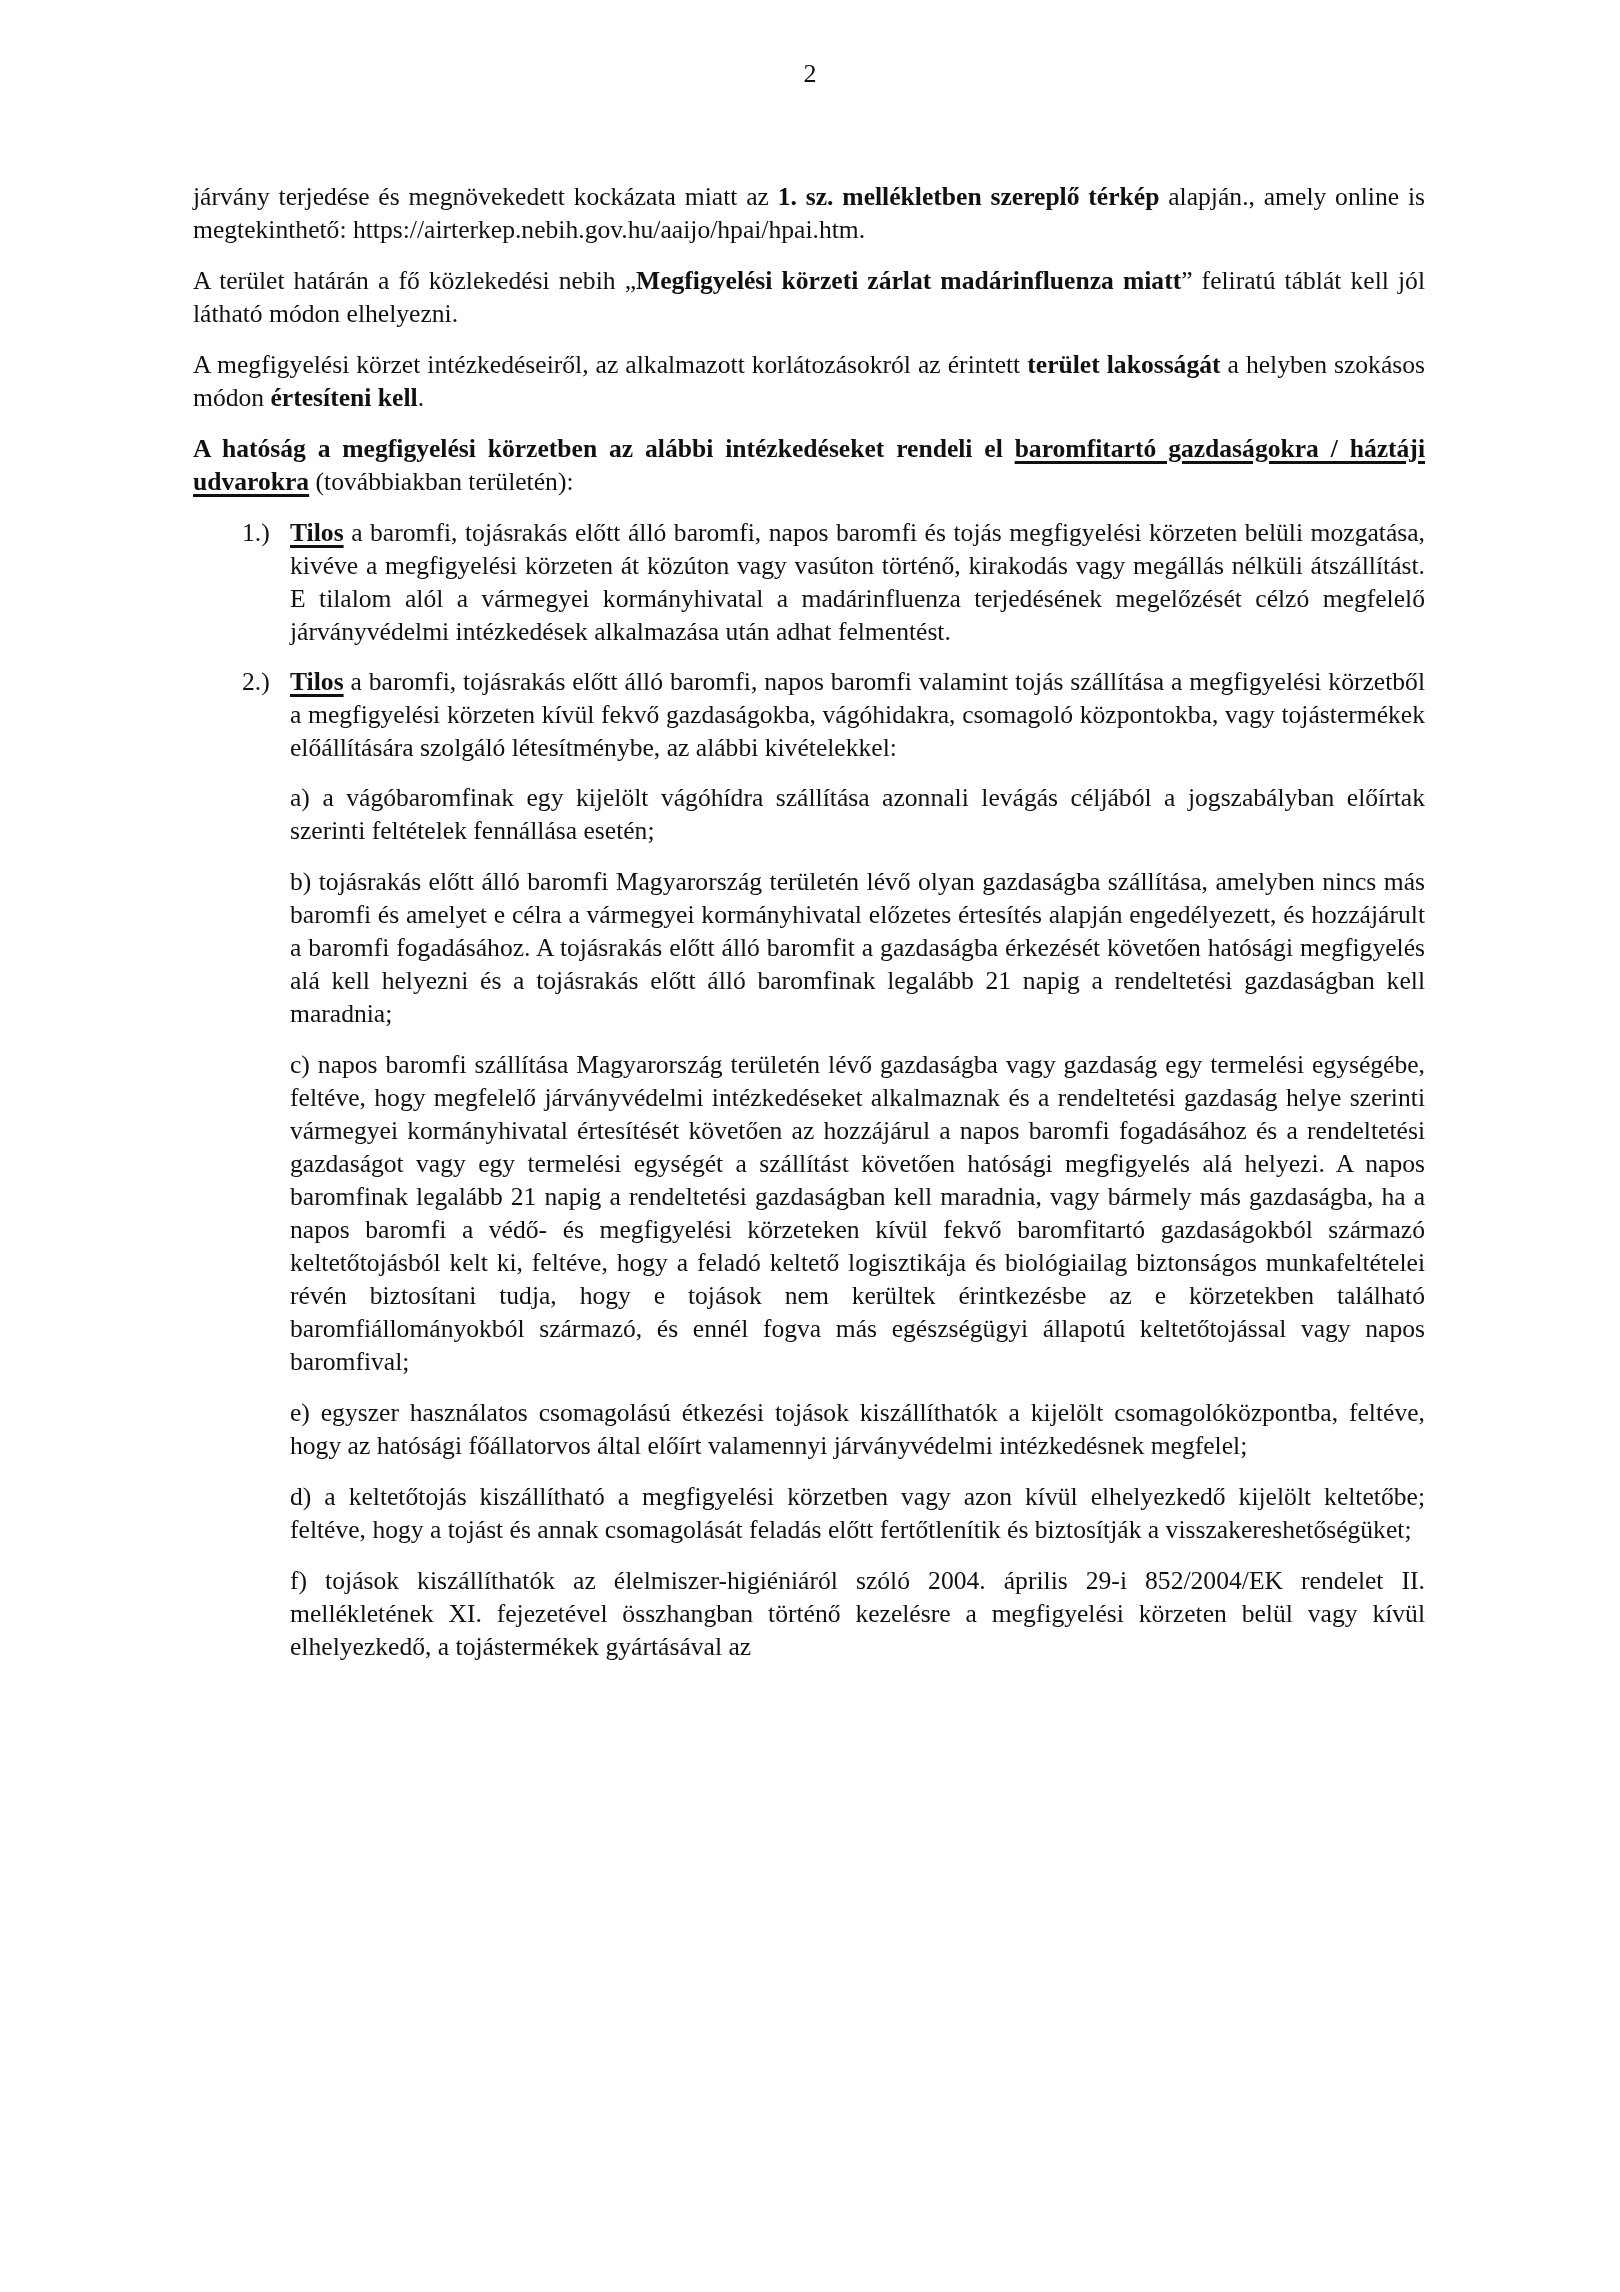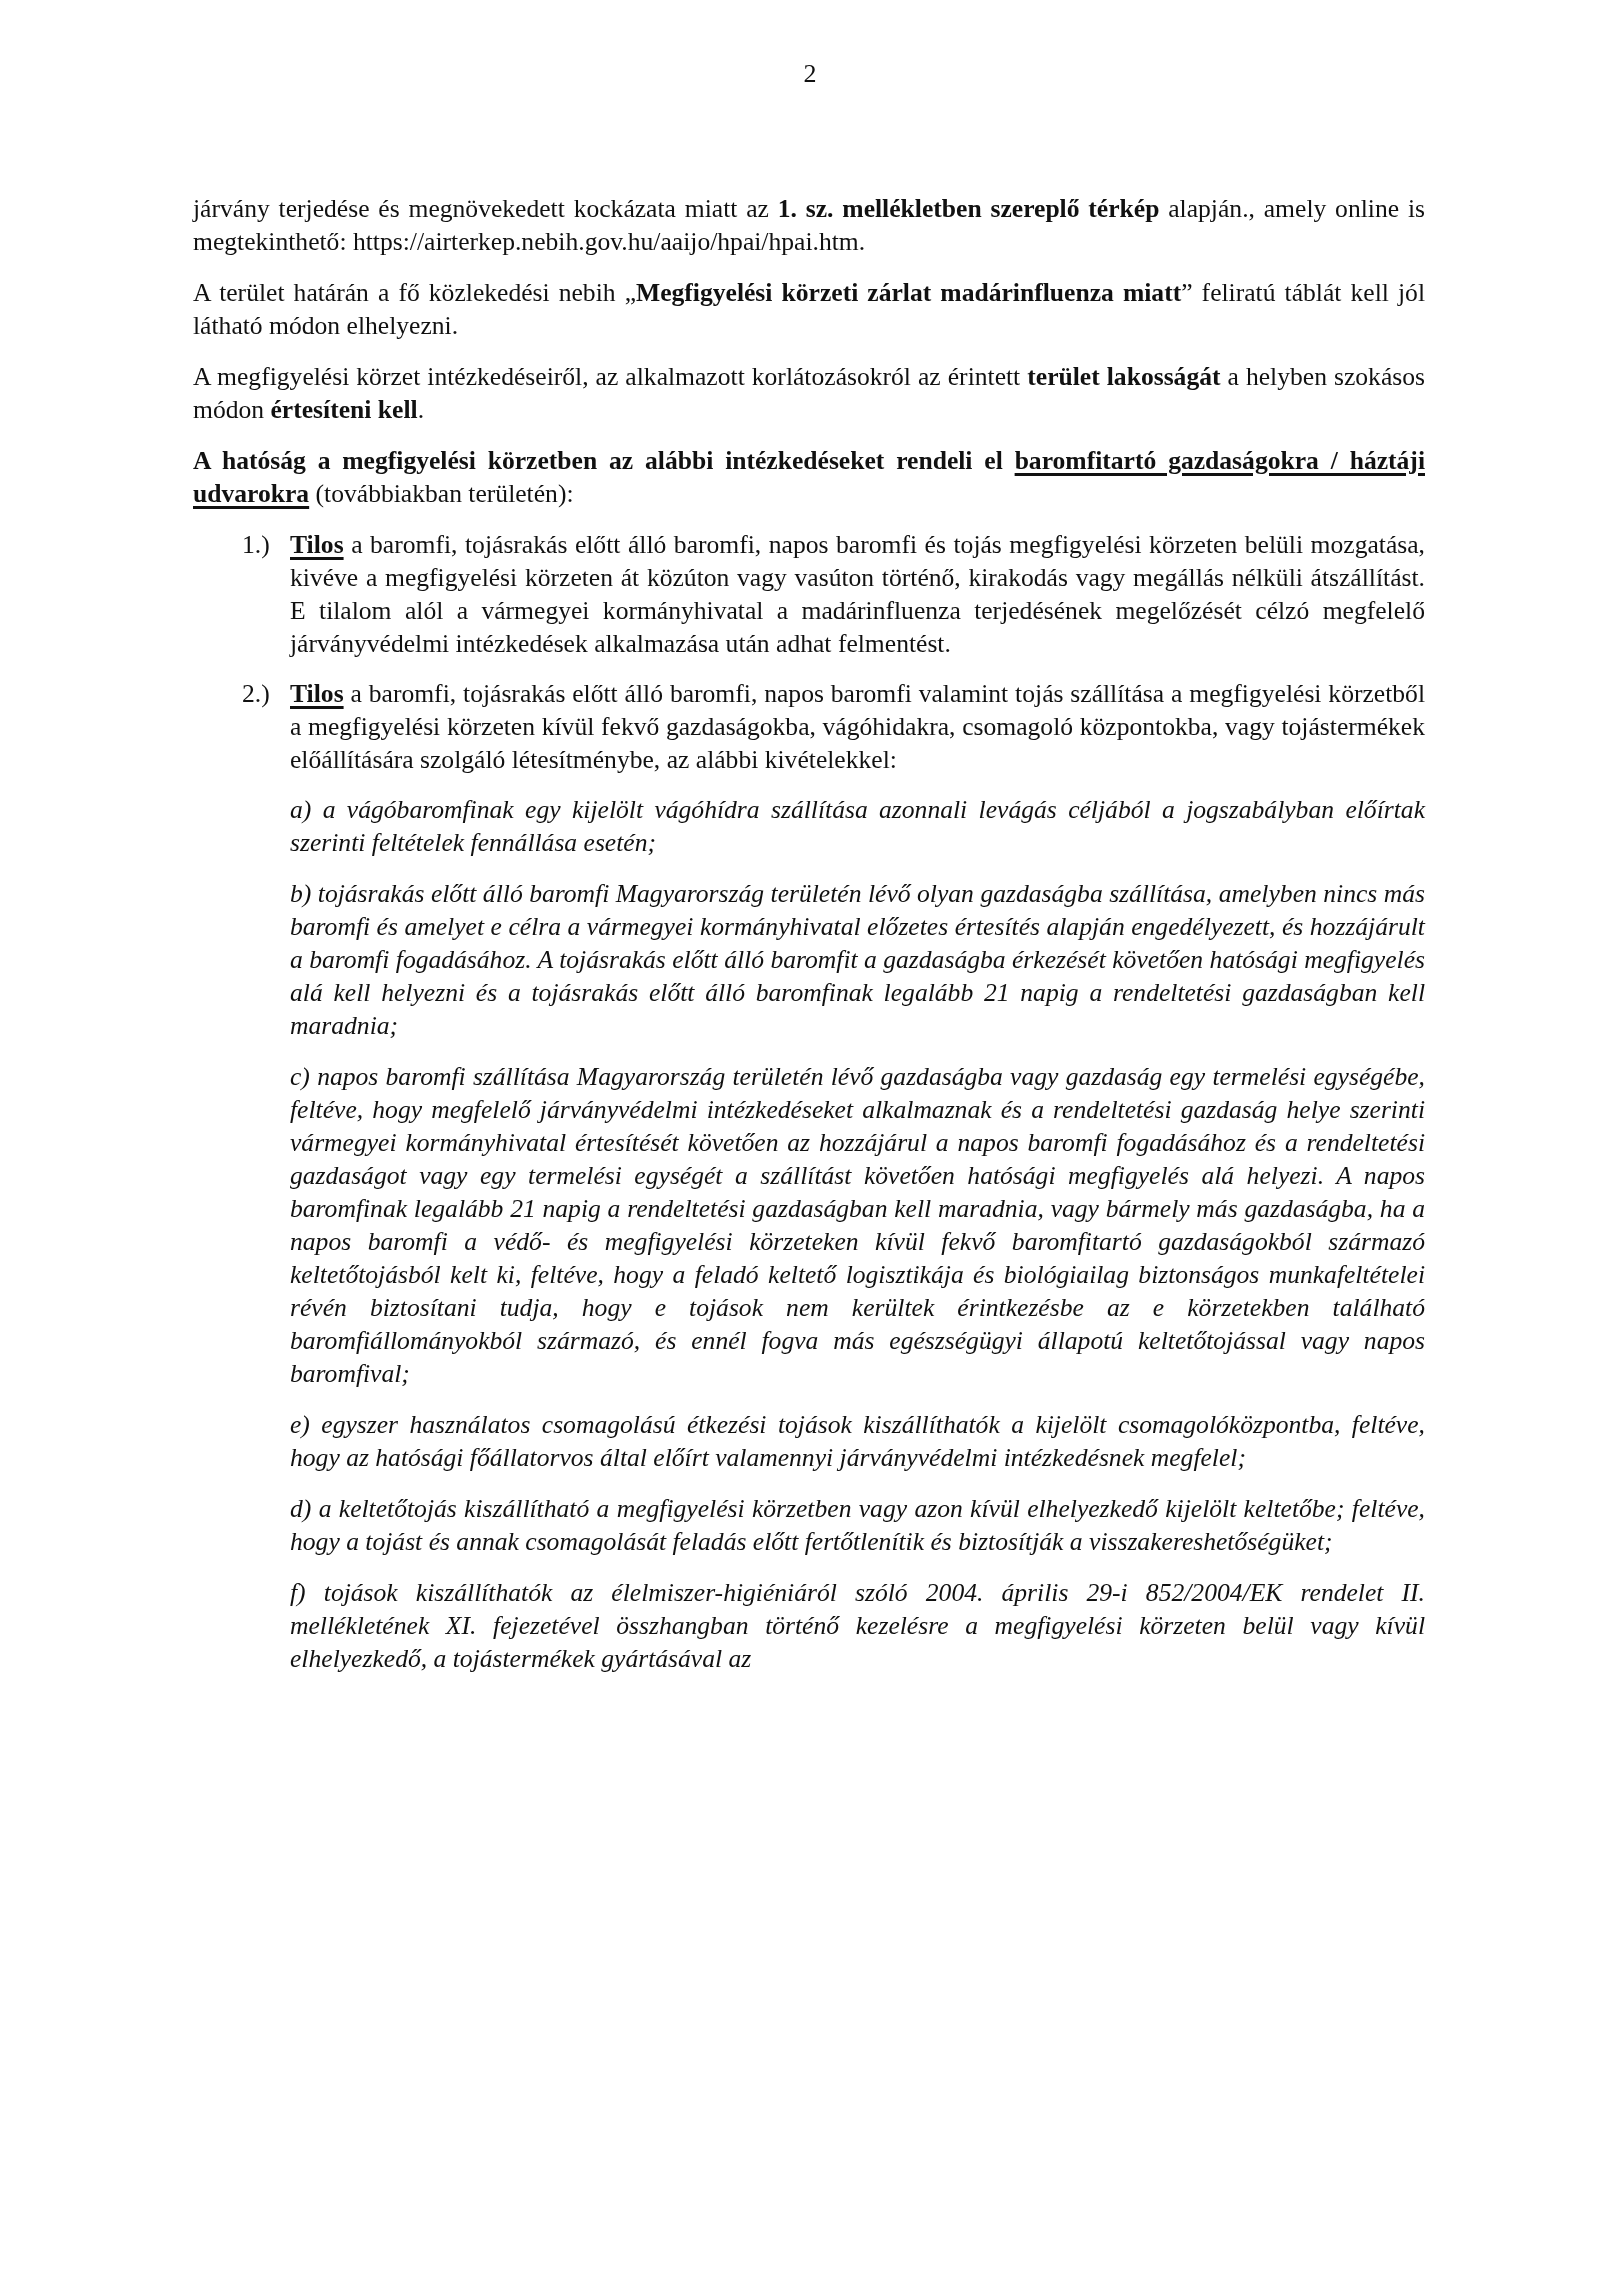--- a/index.html
+++ b/index.html
@@ -1,27 +1,27 @@
 <!DOCTYPE html>
 <html style="font-size:14.3px"><head>
 <meta charset="utf-8">
 <style>
   html, body { margin: 0; padding: 0; background: #ffffff; }
   body { width: 1620px; height: 2293px; position: relative; overflow: hidden;
          font-family: "Liberation Serif", serif; color: #111; }
   .page-number { position: absolute; top: 59px; left: 0; width: 100%; text-align: center;
                  font-size: 26px; }
-  .content { position: absolute; top: 192px; left: 193px; width: 1232px;
+  .content { position: absolute; top: 180px; left: 193px; width: 1232px;
              font-size: 25.6px; line-height: 33px; text-align: justify; }
   .content p { margin: 0 0 18px 0; }
   b { font-weight: bold; }
   u { text-decoration: underline; text-decoration-thickness: 2.7px; text-underline-offset: 3.6px; }
   .list-item { position: relative; padding-left: 97px; margin: 0 0 17px 0; }
   .list-item .num { position: absolute; left: 49px; top: 0; }
-  .sub { padding-left: 97px; margin: 0 0 16px 0; font-style: italic; }
+  .sub { padding-left: 97px; margin: 0 0 16px 0; }
 </style>
 </head>
 <body>
 
 <div class="page-number">2</div>
 
 <div class="content">
 
   <p>
     <span>járvány terjedése és megnövekedett kockázata miatt az </span><b>1. sz. mellékletben szereplő térkép</b><span> alapján., amely online is megtekinthető:   https://airterkep.nebih.gov.hu/aaijo/hpai/hpai.htm.</span>

